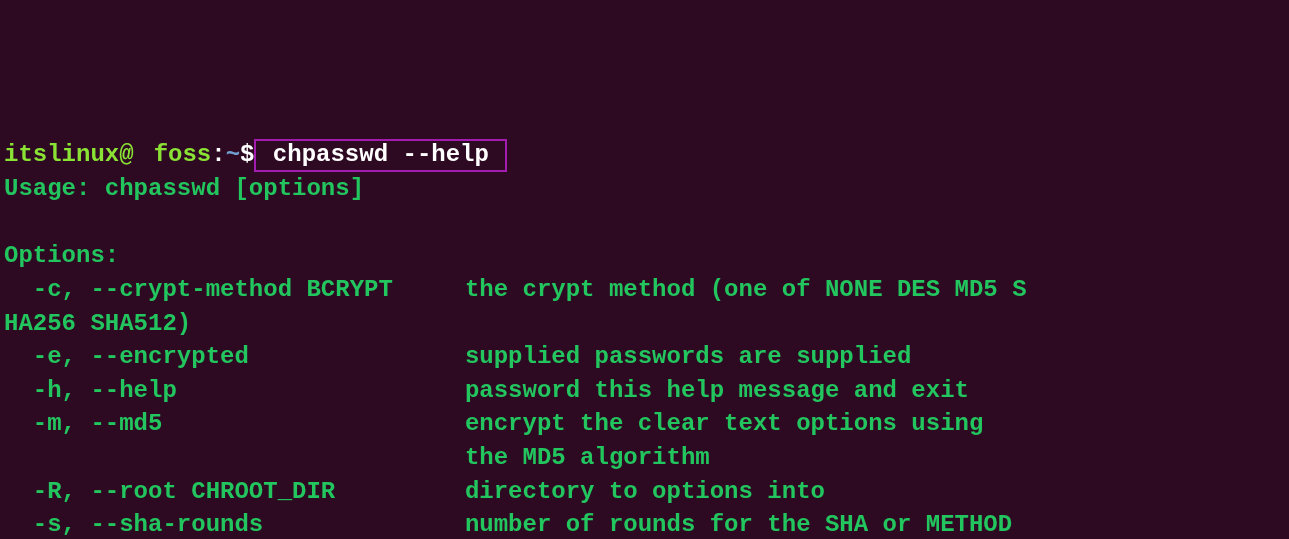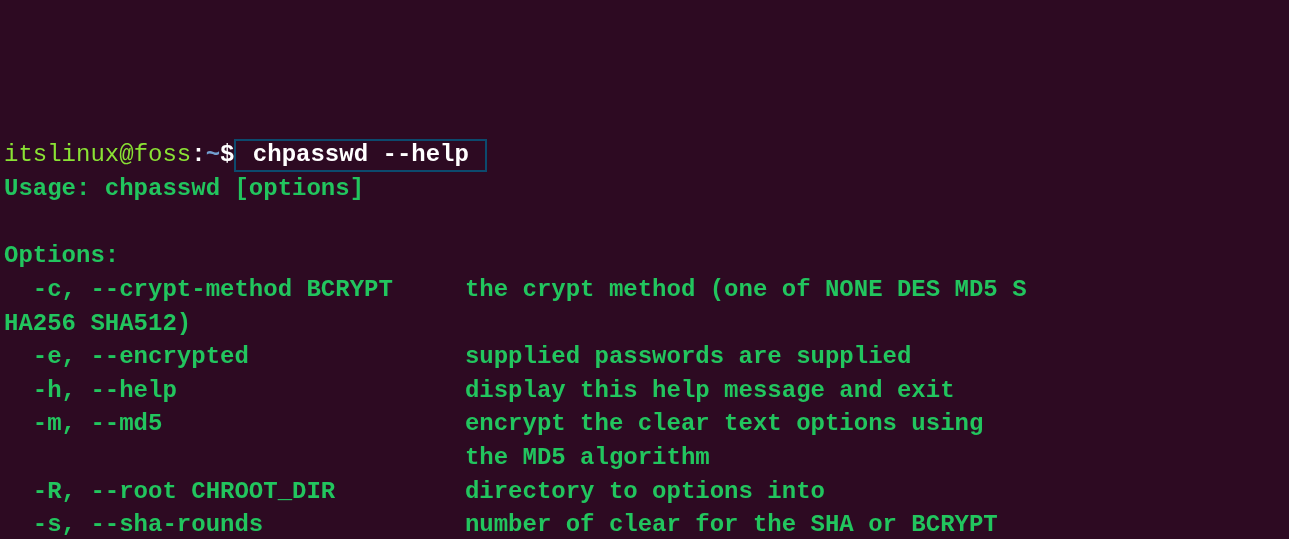--- a/index.html
+++ b/index.html
@@ -14,61 +14,62 @@
       font-size: 24px;
       line-height: 1.4;
       padding: 4px;
       width: 1289px;
       height: 539px;
       white-space: pre;
       font-weight: bold;
     }
     .user {
       color: #8ae234;
-      font-weight: normal;
+      font-weight: bold;
     }
     .host {
       color: #8ae234;
-      font-weight: normal;
+      font-weight: bold;
+      margin-left: 20px;
     }
     .colon {
       color: #ffffff;
     }
     .tilde {
       color: #729fcf;
       font-weight: bold;
     }
     .dollar {
       color: #ffffff;
     }
     .cmd-highlight {
-      border: 2px solid #0c4a6e;
+      border: 2px solid #a21caf;
       padding: 0 2px;
       display: inline-block;
       line-height: 1.2;
     }
     .output {
       color: #22c55e;
     }
   </style>
 </head>
 <body>
 
 
 
 <div><span><span class="user">itslinux</span><span class="user">@</span><span class="host">foss</span><span class="colon">:</span><span class="tilde">~</span><span class="dollar">$</span><span class="cmd-highlight"> chpasswd --help </span></span>
 <span class="output">Usage: chpasswd [options]</span>
 <span class="output"></span>
 <span class="output">Options:</span>
 <span class="output">  -c, --crypt-method BCRYPT     the crypt method (one of NONE DES MD5 S</span>
 <span class="output">HA256 SHA512)</span>
 <span class="output">  -e, --encrypted               supplied passwords are supplied</span>
-<span class="output">  -h, --help                    display this help message and exit</span>
+<span class="output">  -h, --help                    password this help message and exit</span>
 <span class="output">  -m, --md5                     encrypt the clear text options using</span>
 <span class="output">                                the MD5 algorithm</span>
 <span class="output">  -R, --root CHROOT_DIR         directory to options into</span>
-<span class="output">  -s, --sha-rounds              number of clear for the SHA or BCRYPT</span>
+<span class="output">  -s, --sha-rounds              number of rounds for the SHA or METHOD</span>
 
 <span class="output"></span>
 </div>
 
 
 
 
 </body></html>

